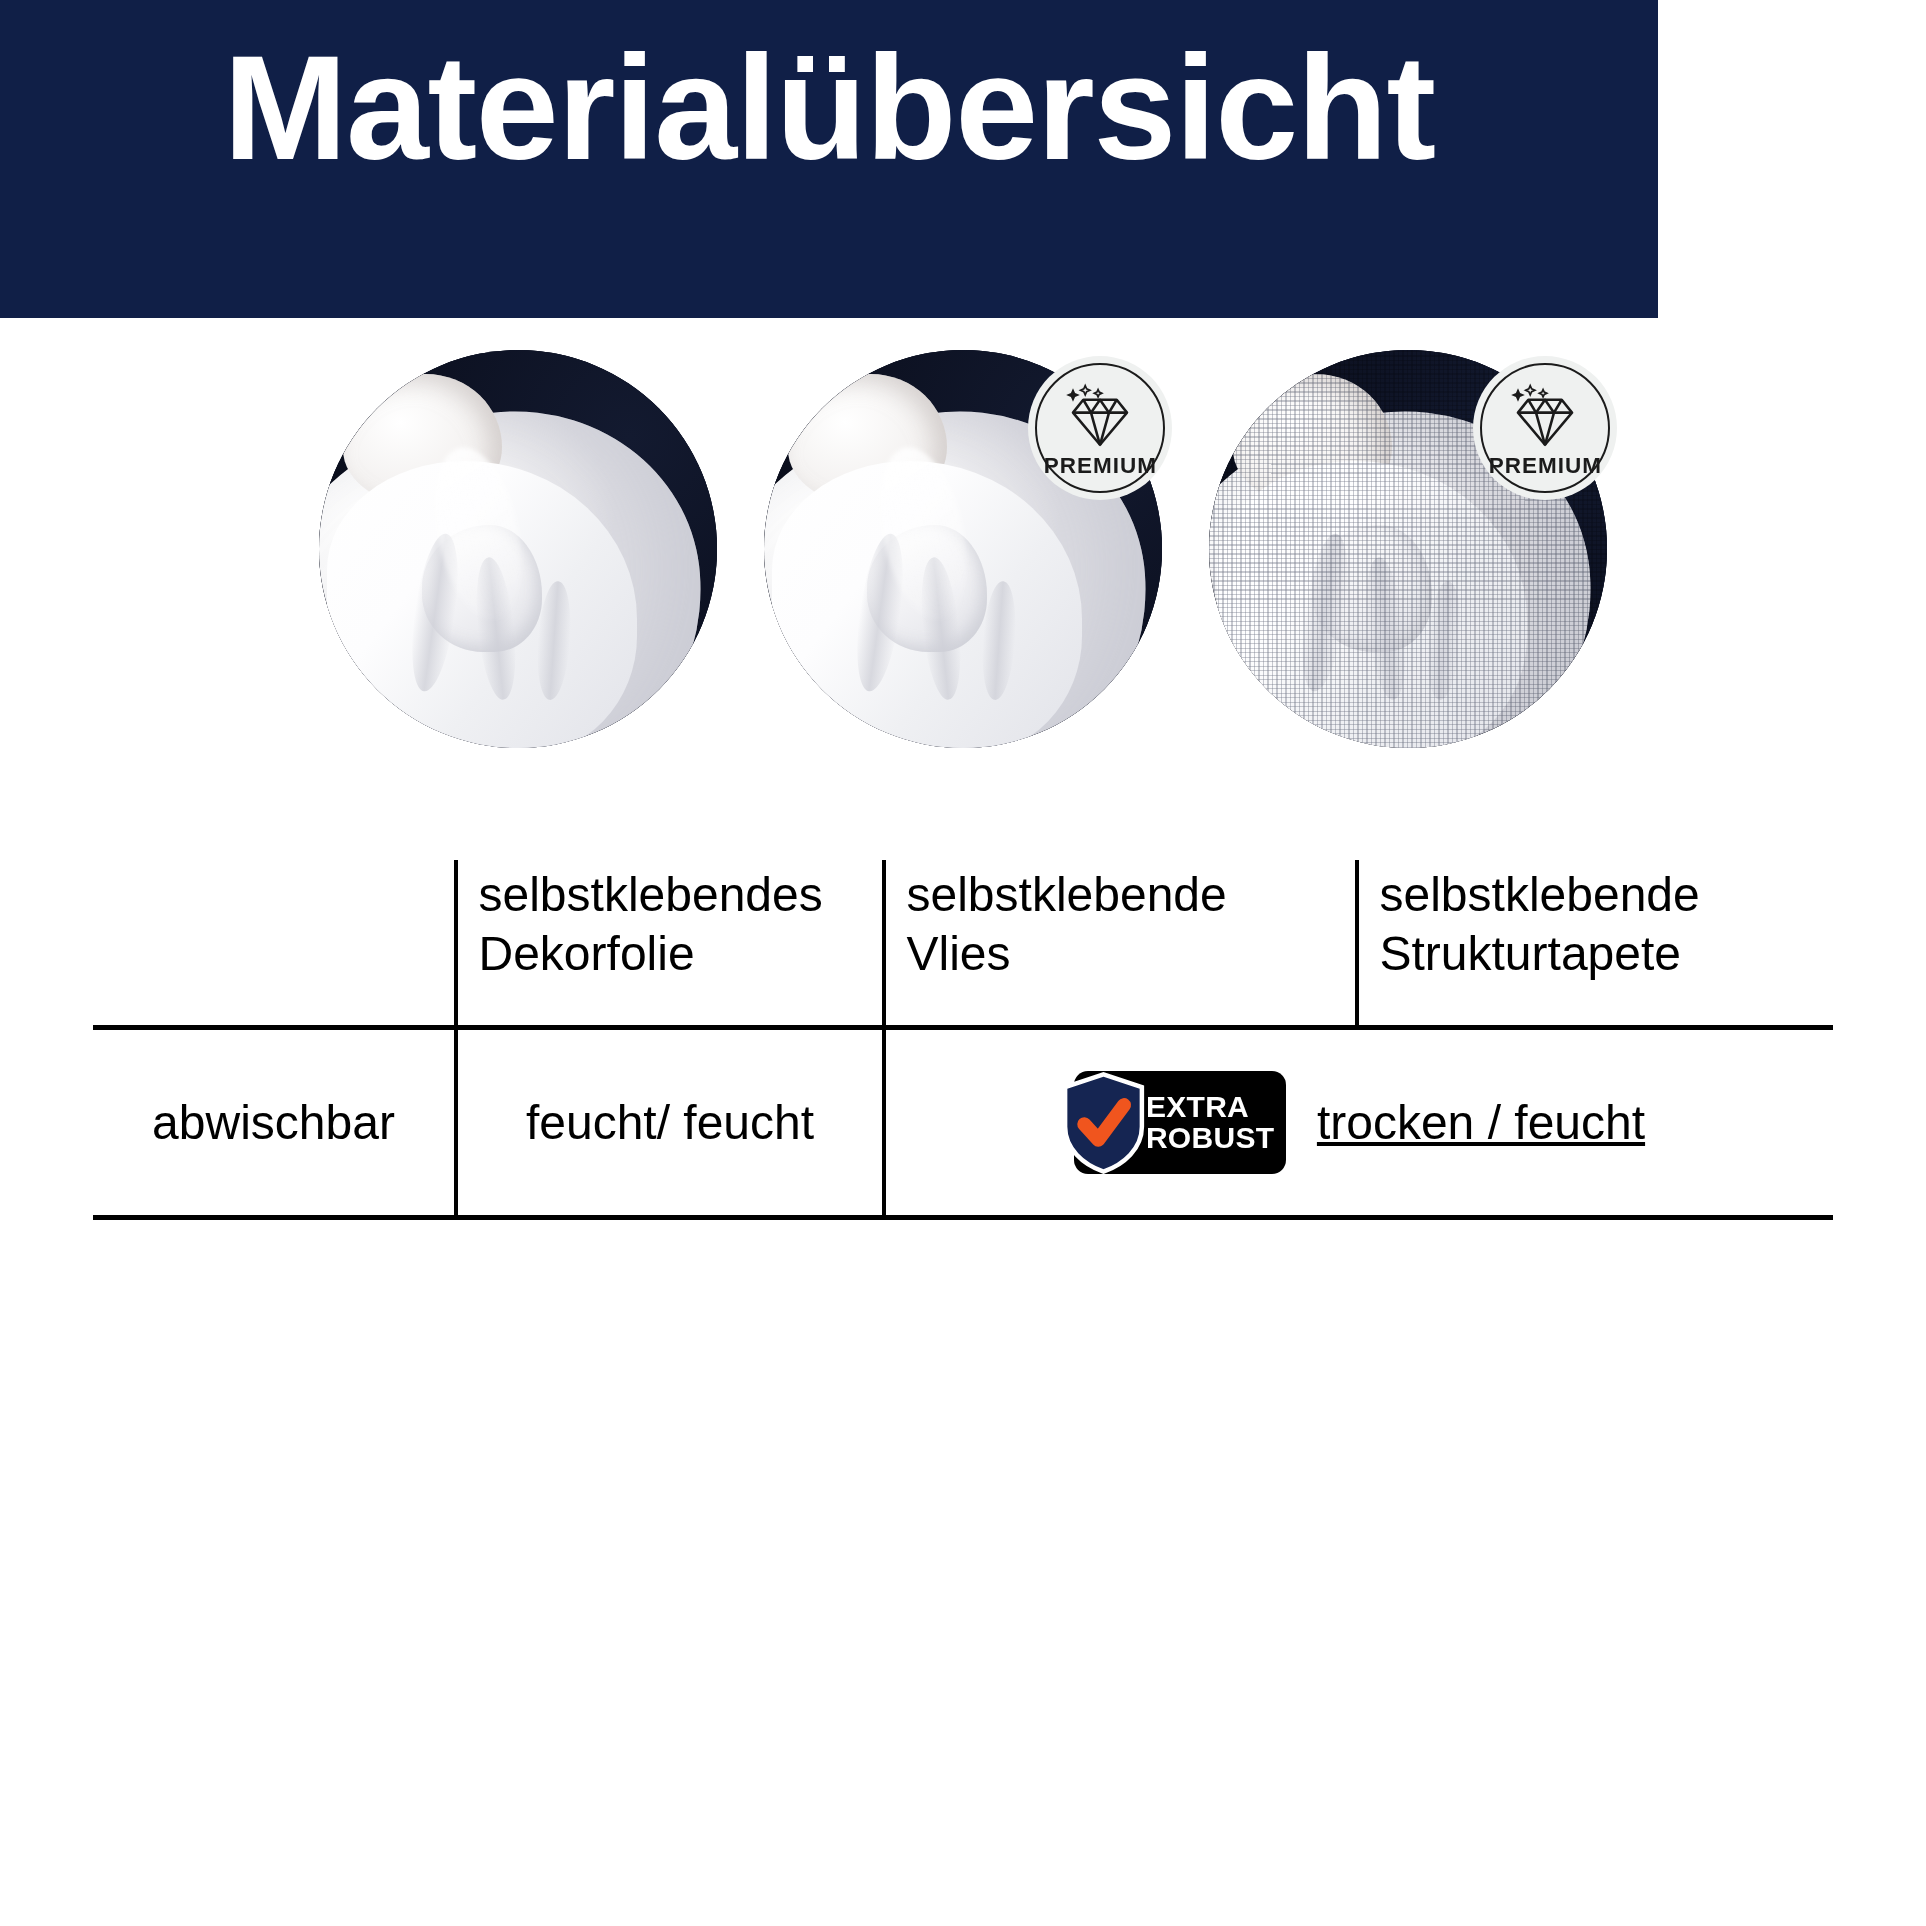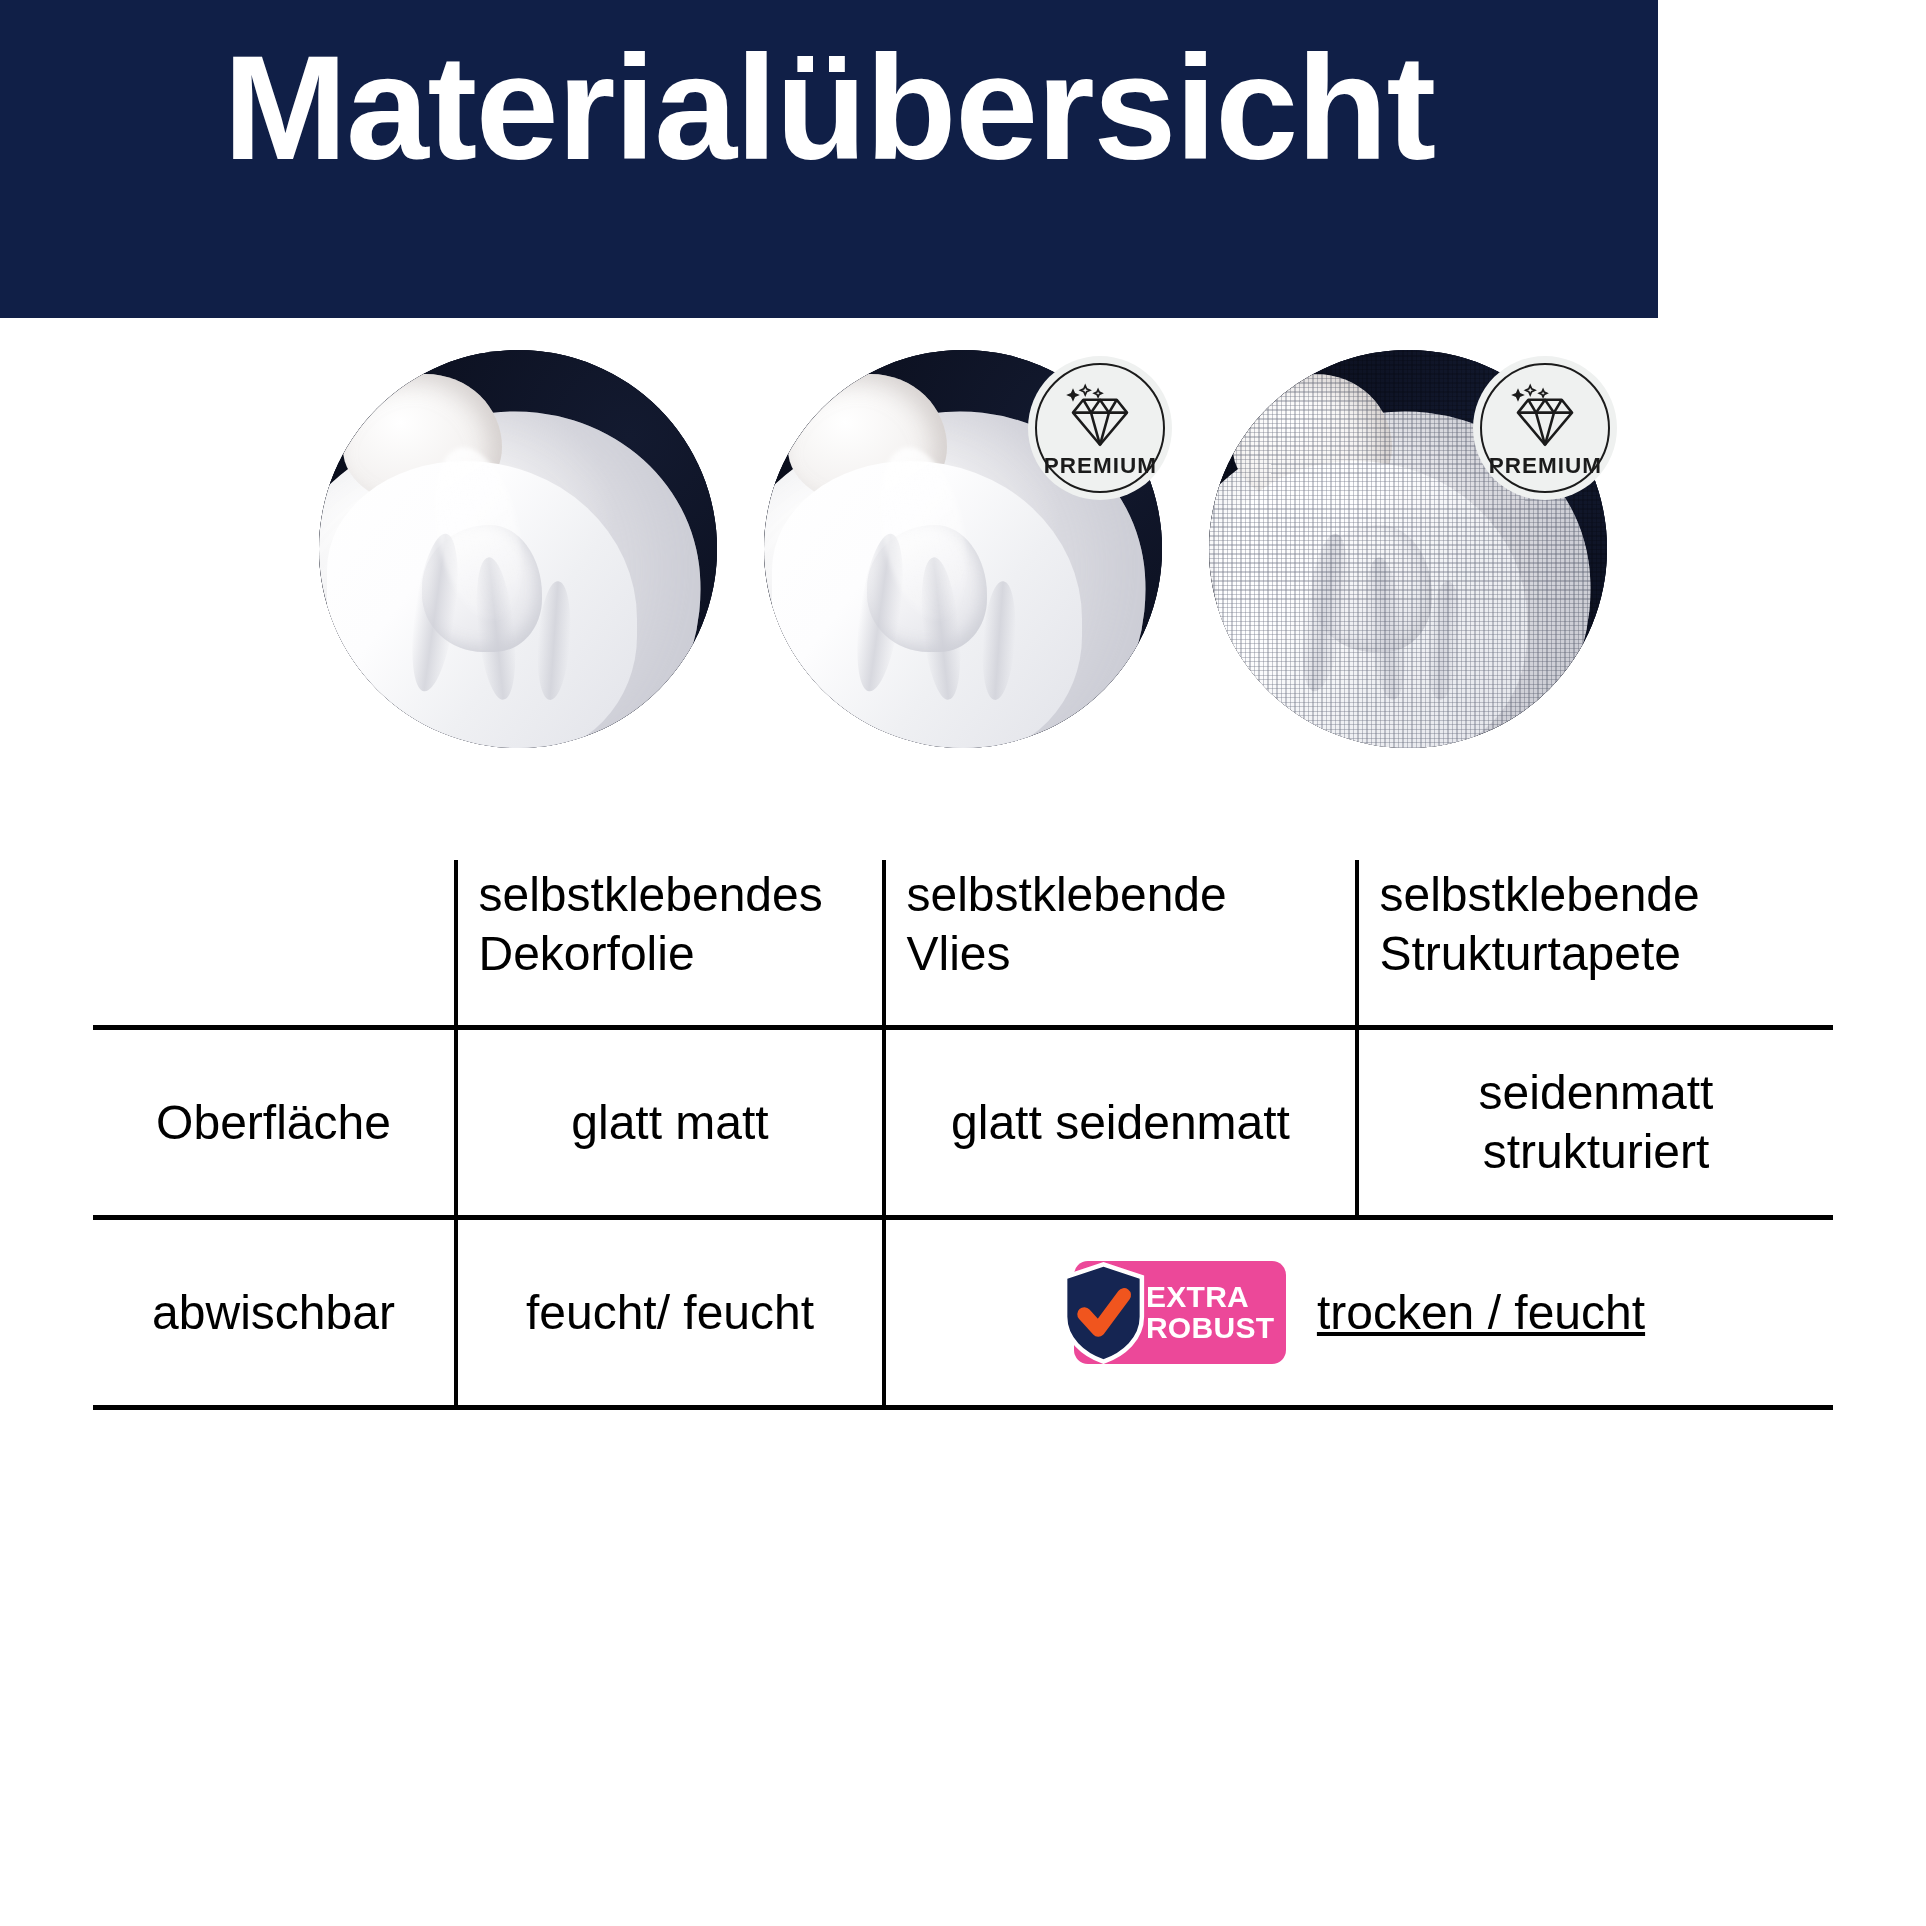--- a/index.html
+++ b/index.html
@@ -261,21 +261,21 @@
     align-items: center;
     justify-content: center;
     gap: 31px;
   }
 
   
   .robust-badge {
     position: relative;
     width: 212px;
     height: 103px;
-    background: #ec4899;
+    background: #000000;
     border-radius: 14px;
     display: flex;
     align-items: center;
     flex: 0 0 auto;
   }
   .robust-badge .shield {
     position: absolute;
     left: -14px;
     top: 50%;
     transform: translateY(-50%);
@@ -408,26 +408,20 @@
 
       <tr class="head-row">
         <td class="corner"></td>
         <td class="hcell">selbstklebendes Dekorfolie</td>
         <td class="hcell">selbstklebende Vlies</td>
         <td class="hcell">selbstklebende Strukturtapete</td>
       </tr>
 
 
 
-      <tr class="data-row">
-        <td class="label-cell">Oberfläche</td>
-        <td>glatt matt</td>
-        <td>glatt seidenmatt</td>
-        <td>seidenmatt strukturiert</td>
-      </tr>
 
       <tr class="data-row">
         <td class="label-cell">abwischbar</td>
         <td>feucht/ feucht</td>
         <td colspan="2">
           <div class="robust-cell">
             <div class="robust-badge">
               <svg class="shield" viewBox="0 0 136 160" aria-hidden="true">
                 <path d="M68 4 L128 24 V86 C128 120 100 145 68 156 C36 145 8 120 8 86 V24 Z" fill="#152552" stroke="#ffffff" stroke-width="7"></path>
                 <path d="M38 82 L60 106 L100 52" fill="none" stroke="#F0551E" stroke-width="22" stroke-linecap="round" stroke-linejoin="round"></path>

